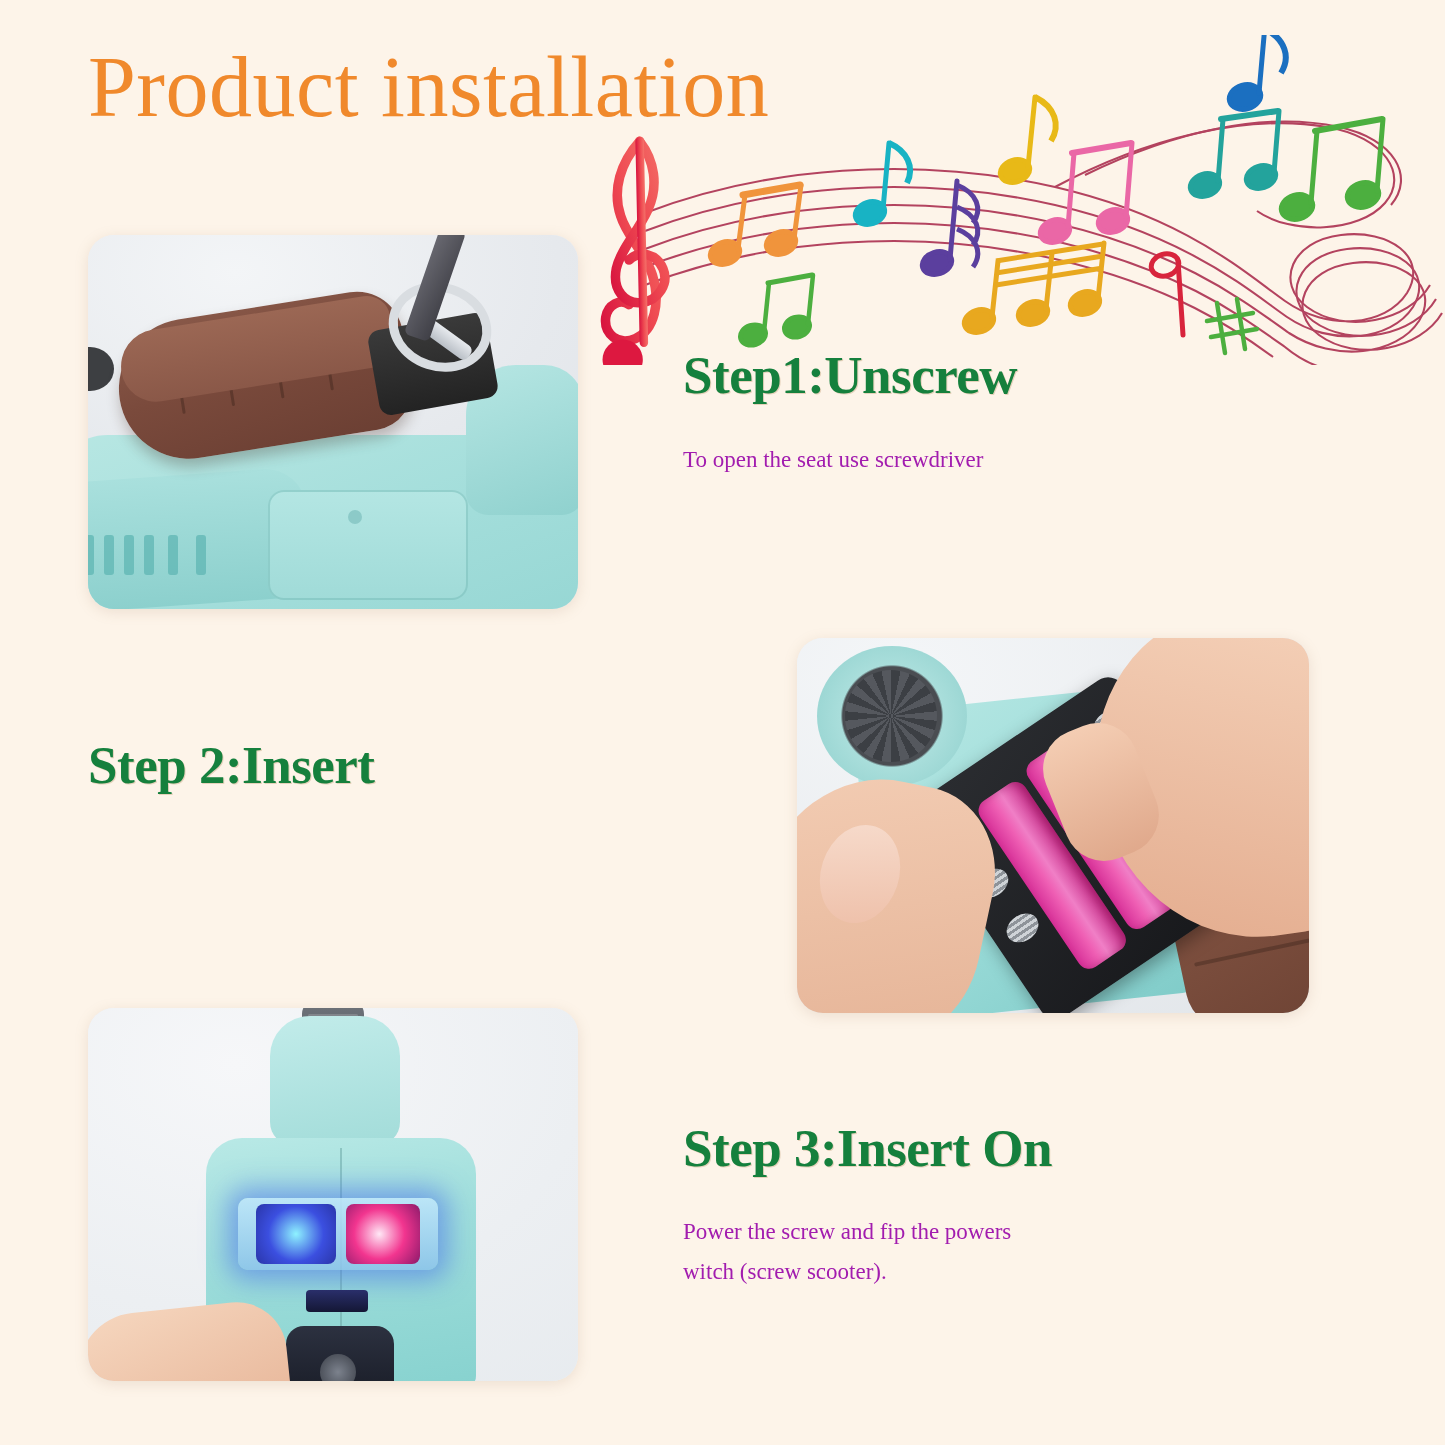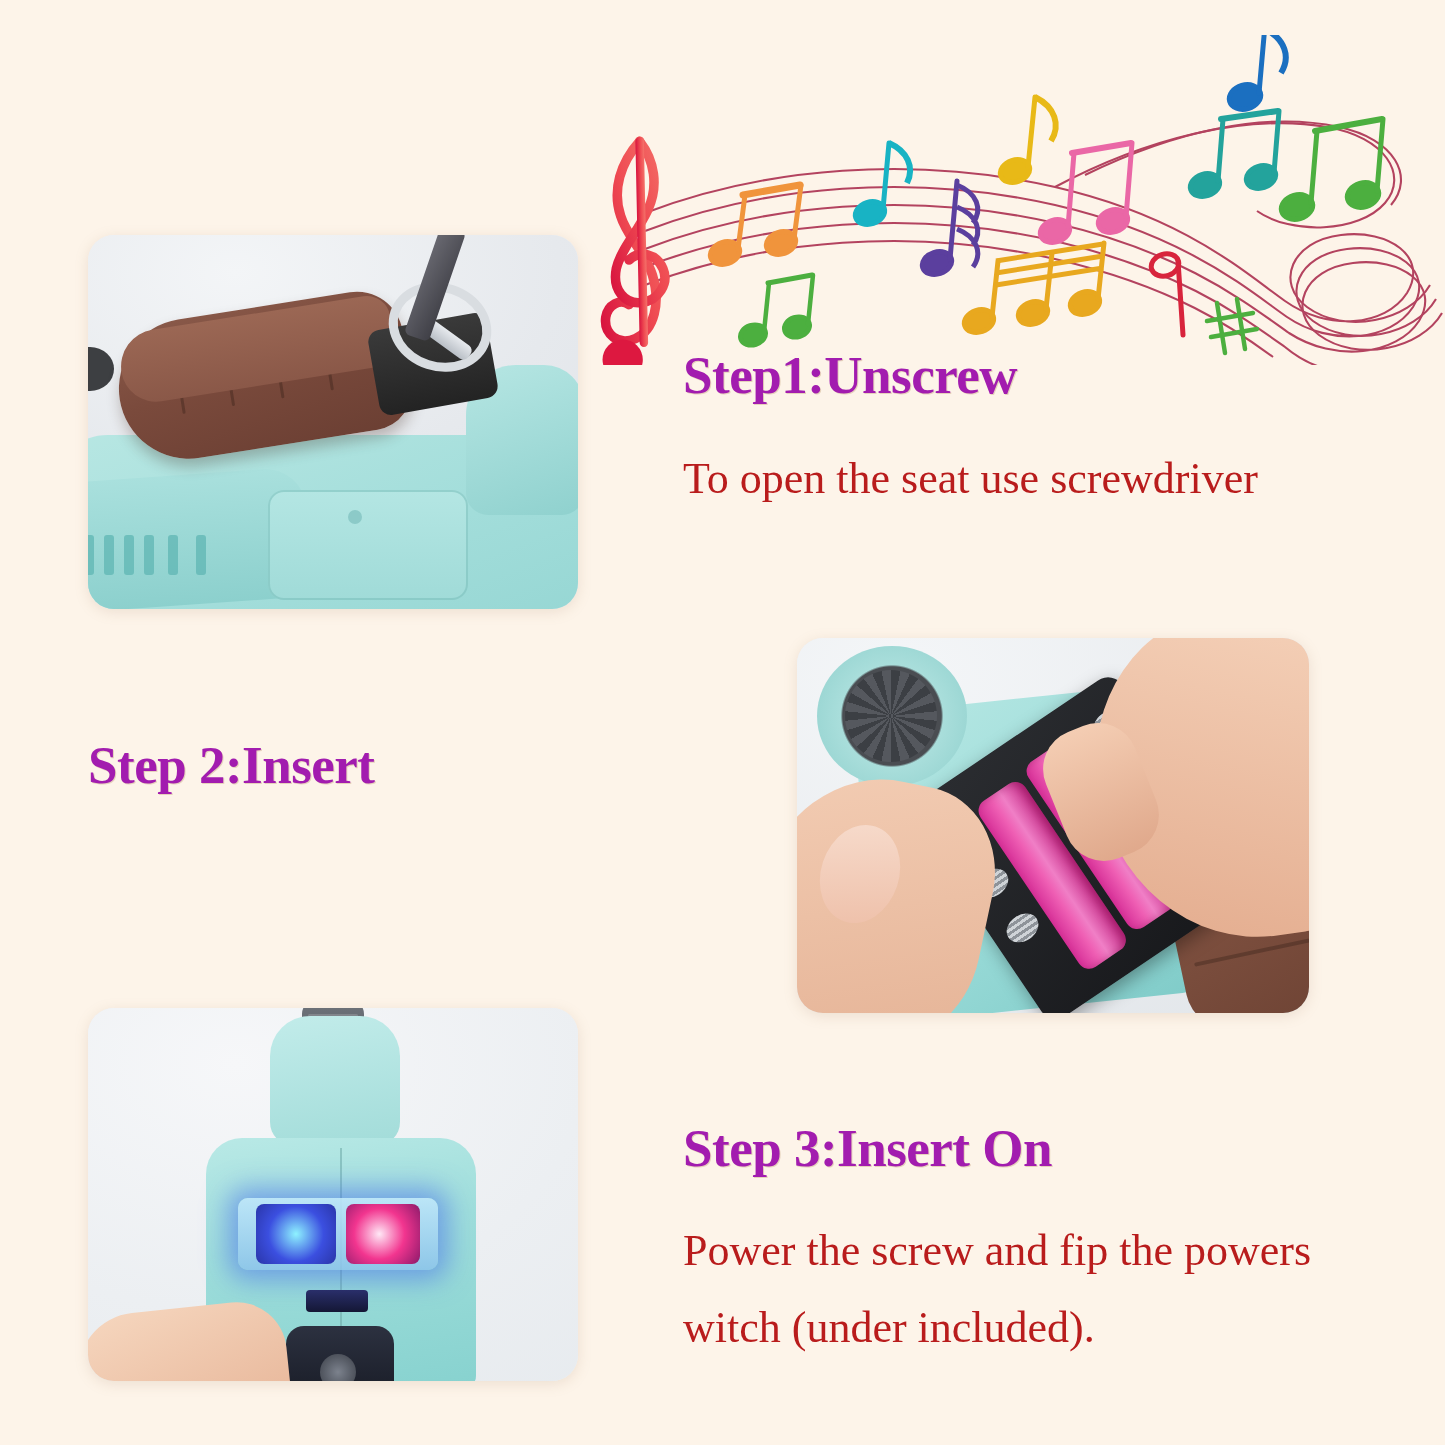--- a/index.html
+++ b/index.html
@@ -42,31 +42,31 @@
   #photo-2{left:797px;top:638px;width:512px;height:375px;}
   
   #photo-3{left:88px;top:1008px;width:490px;height:373px;}
 
   
   .step-head{
     position:absolute;
     font-family:"Liberation Serif", serif;
     font-weight:bold;
     font-size:53px;
-    color:#a21caf;
+    color:#15803d;
     white-space:nowrap;
     letter-spacing:-0.5px;
     text-shadow:1px 1px 0 rgba(186,145,104,.35);
   }
   .step-body{
     position:absolute;
     font-family:"Liberation Serif", serif;
-    font-size:44px;
+    font-size:23px;
     line-height:1.75;
-    color:#b91c1c;
+    color:#a21caf;
     white-space:nowrap;
   }
 
   #s1-head{left:683px;top:345px;}
   #s1-body{left:683px;top:440px;}
   #s2-head{left:88px;top:735px;}
   #s2-body{left:88px;top:828px;}
   #s3-head{left:683px;top:1118px;}
   #s3-body{left:683px;top:1212px;}
 
@@ -230,20 +230,21 @@
     background:linear-gradient(160deg,#f6d7bf,#e7b598);
     border-radius:60px 50px 20px 20px;transform:rotate(-6deg);
   }
   .p3-seam{position:absolute;left:252px;top:140px;width:2px;height:240px;background:rgba(110,170,168,.55);}
 </style>
 </head>
 <body>
 
 <div class="page">
 
+  <div class="title">Product installation</div>
 
   <div class="music">
     <svg viewBox="0 0 860 330" xmlns="http://www.w3.org/2000/svg">
       <defs>
         <linearGradient id="clefg" x1="0" y1="1" x2="1" y2="0">
           <stop offset="0%" stop-color="#d8143f"></stop>
           <stop offset="55%" stop-color="#ef4b52"></stop>
           <stop offset="100%" stop-color="#f4726a"></stop>
         </linearGradient>
       </defs>
@@ -452,16 +453,16 @@
   <div class="step-head" id="s1-head">Step1:Unscrew</div>
   <div class="step-body" id="s1-body">
     <div>To open the seat use screwdriver</div>
   </div>
 
   <div class="step-head" id="s2-head">Step 2:Insert</div>
 
   <div class="step-head" id="s3-head">Step 3:Insert On</div>
   <div class="step-body" id="s3-body">
     <div>Power the screw and fip the powers</div>
-    <div>witch (under included).</div>
+    <div>witch (screw scooter).</div>
   </div>
 
 </div>
 
 </body></html>

